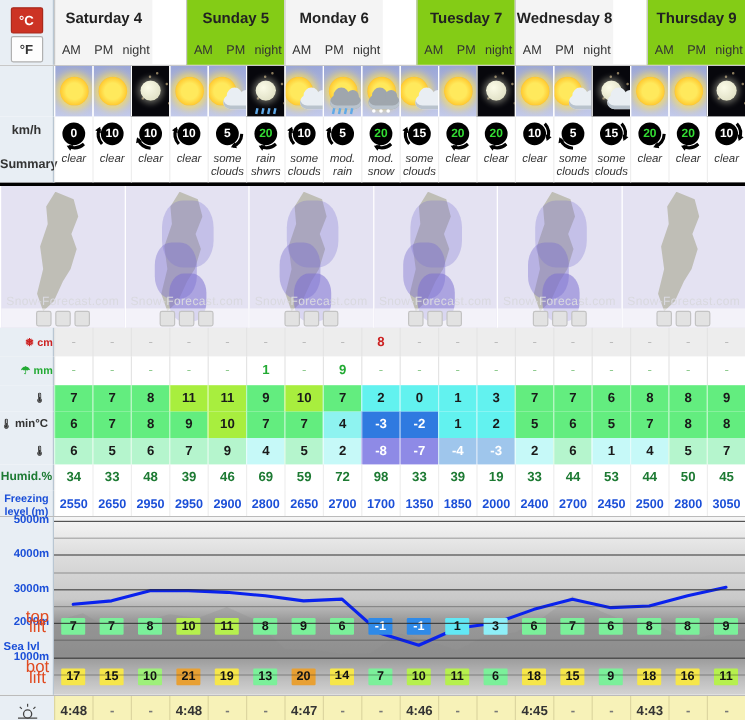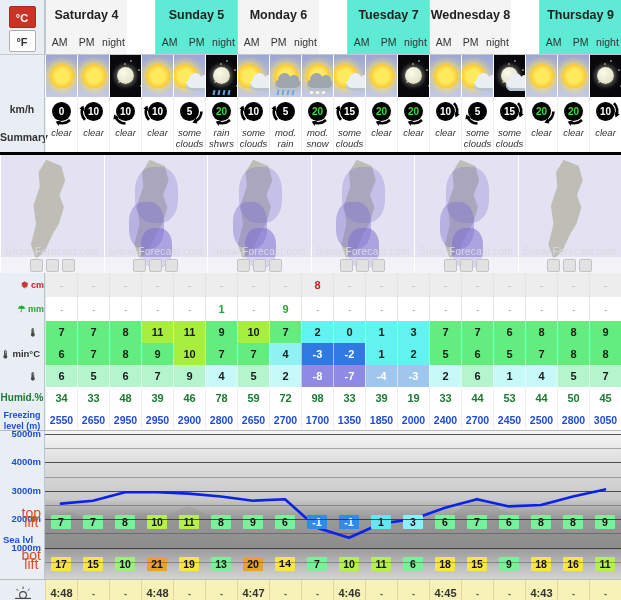--- a/index.html
+++ b/index.html
@@ -26,21 +26,21 @@
     display: block; width: 27px; height: 22px; margin: 2px auto;
     font-size: 11px; font-weight: bold; line-height: 22px;
     border: 1px solid #b0b0b0; border-radius: 2px; cursor: pointer;
   }
   .unit.on { background: #cc3324; color: #fff; border-color: #a82a1d; }
   .unit.off { background: #fdfdfd; color: #333; }
   .dayhead {
     flex: 1; border-left: 1px solid #c8c8c8;
     display: flex; flex-direction: column; background: #f4f4f4;
   }
-  .dayhead.alt { background: #5eead4; margin-left: 28px; }
+  .dayhead.alt { background: #84cc16; margin-left: 28px; }
   .dayname {
     height: 30px; line-height: 30px; text-align: center;
     font-size: 12.5px; font-weight: bold; color: #222;
   }
   .parts { display: flex; height: 24px; }
   .part {
     flex: 1; text-align: center; font-size: 10.5px;
     color: #333; line-height: 24px;
   }
 
@@ -922,21 +922,21 @@
     <div class="side humlab">Humid.%</div>
     <div class="cols" id="humrow">
         <div class="day">
           <div class="hcell">34</div>
           <div class="hcell">33</div>
           <div class="hcell">48</div>
         </div>
         <div class="day">
           <div class="hcell">39</div>
           <div class="hcell">46</div>
-          <div class="hcell">78</div>
+          <div class="hcell">69</div>
         </div>
         <div class="day">
           <div class="hcell">59</div>
           <div class="hcell">72</div>
           <div class="hcell">98</div>
         </div>
         <div class="day">
           <div class="hcell">33</div>
           <div class="hcell">39</div>
           <div class="hcell">19</div>

